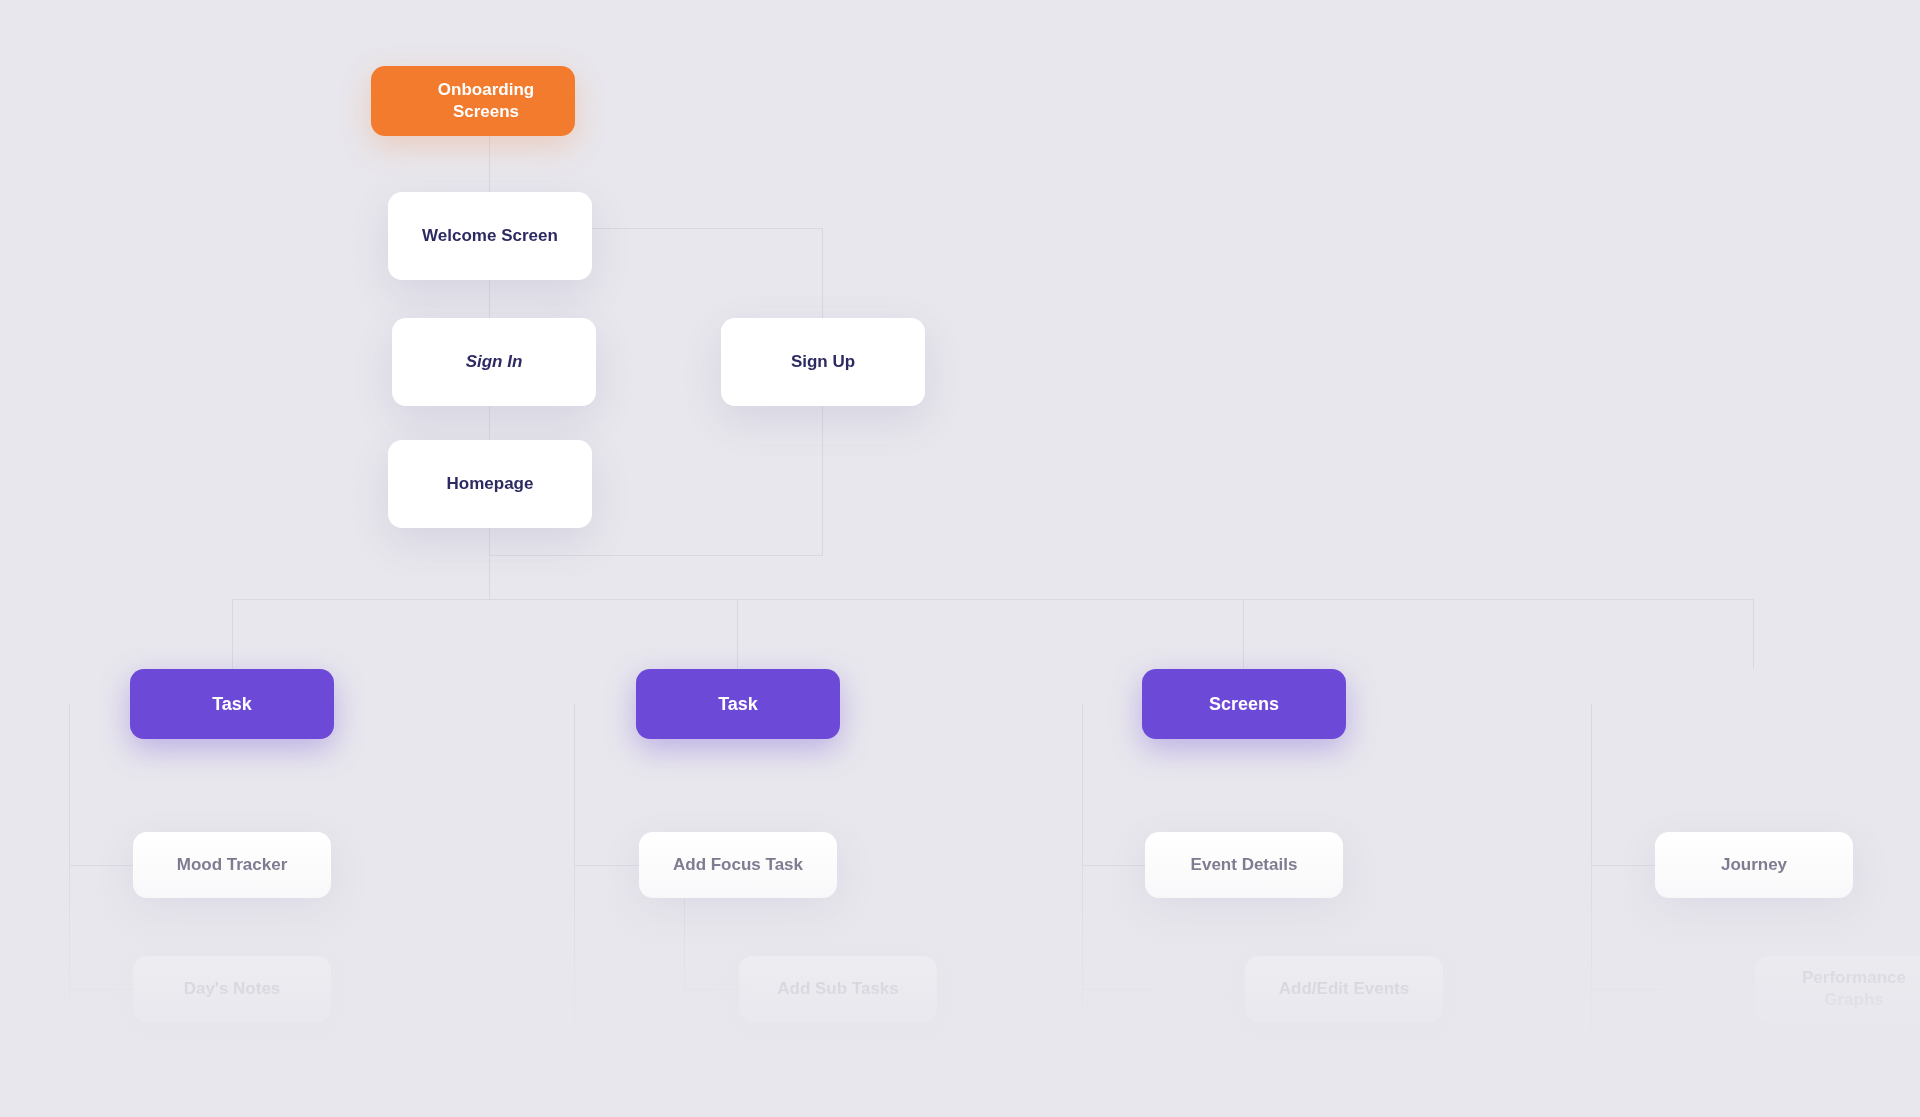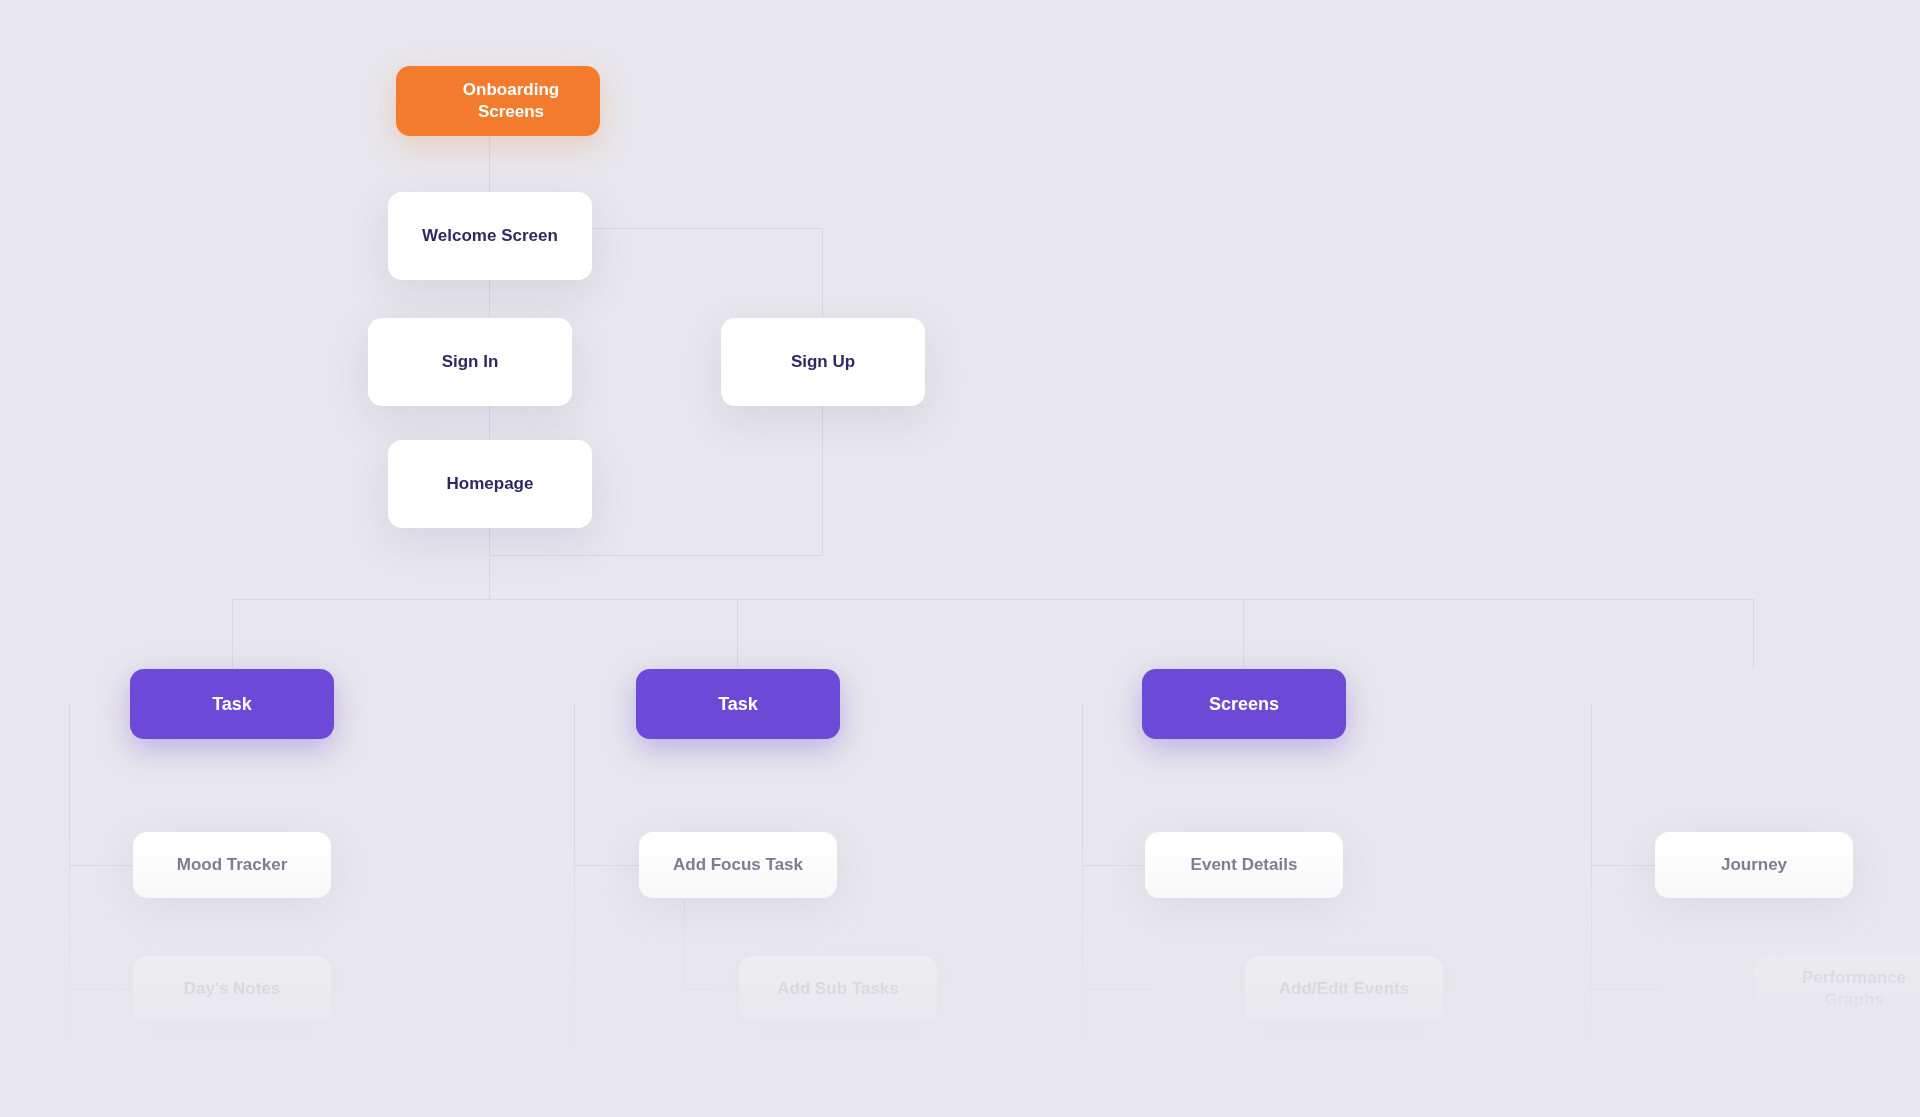--- a/index.html
+++ b/index.html
@@ -131,26 +131,26 @@
   <div class="connector" style="left:1082px; top:865px; width:70px; height:1px;"></div>
   <div class="connector" style="left:1591px; top:865px; width:70px; height:1px;"></div>
 
   <div class="connector" style="left:69px; top:989px; width:70px; height:1px;"></div>
   <div class="connector" style="left:684px; top:989px; width:70px; height:1px;"></div>
   <div class="connector" style="left:1082px; top:989px; width:70px; height:1px;"></div>
   <div class="connector" style="left:1591px; top:989px; width:70px; height:1px;"></div>
 
   <div class="connector" style="left:684px; top:899px; width:1px; height:90px;"></div>
 
-  <div class="node node-root" style="left:396px; top:66px; white-space:pre-line;padding-left:46px;">Onboarding
+  <div class="node node-root" style="left:371px; top:66px; white-space:pre-line;padding-left:46px;">Onboarding
 Screens</div>
 
   <div class="node node-white" style="left:388px; top:192px;">Welcome Screen</div>
 
-  <div class="node node-white" style="left:368px; top:318px;">Sign In</div>
+  <div class="node node-white" style="left:392px; top:318px;font-style:italic;">Sign In</div>
 
   <div class="node node-white" style="left:388px; top:440px;">Homepage</div>
 
   <div class="node node-white" style="left:721px; top:318px;">Sign Up</div>
 
   <div class="node node-purple" style="left:130px; top:669px;">Task</div>
   <div class="node node-child" style="left:133px; top:832px;">Mood Tracker</div>
   <div class="node node-child faded" style="left:133px; top:956px;">Day's Notes</div>
 
   <div class="node node-purple" style="left:636px; top:669px;">Task</div>

